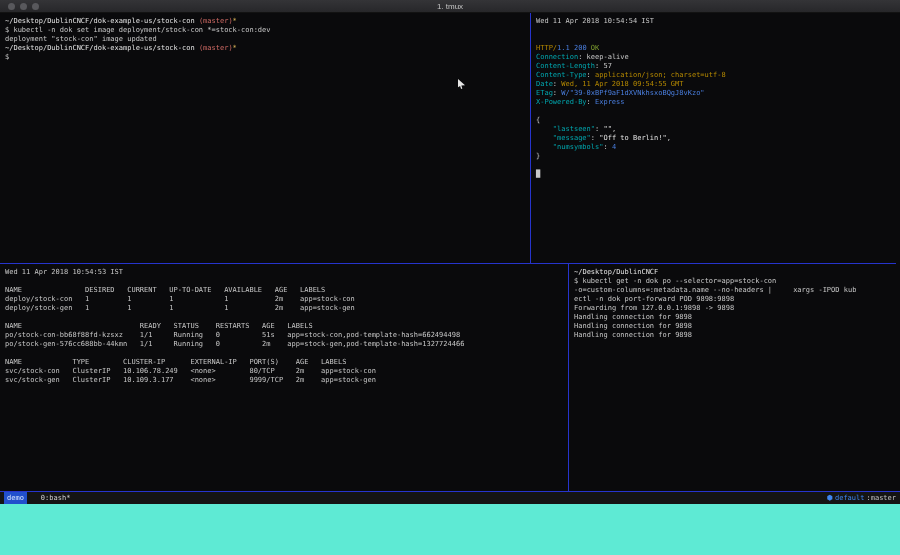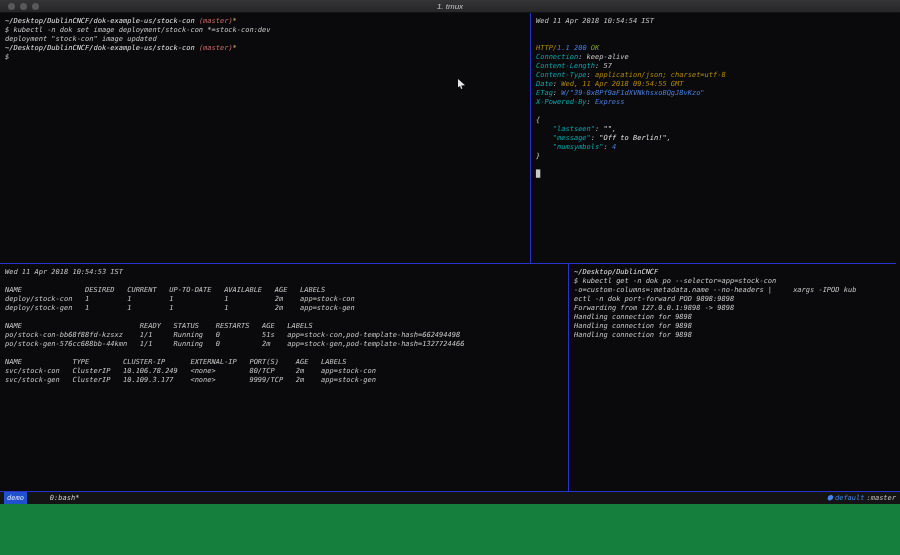--- a/index.html
+++ b/index.html
@@ -1,18 +1,18 @@
 <!DOCTYPE html>
 <html><head>
 <meta charset="utf-8">
 <style>
   * { margin:0; padding:0; box-sizing:border-box; }
   html,body { width:900px; height:555px; background:#000; overflow:hidden; }
-  .screen { position:relative; width:900px; height:555px; background:#15803d;
-            font-family:"DejaVu Sans Mono", monospace;font-style:italic; }
+  .screen { position:relative; width:900px; height:555px; background:#5eead4;
+            font-family:"DejaVu Sans Mono", monospace; }
   .window { position:absolute; left:0; top:0; width:900px; height:504px; background:#0a0a0c; }
 
   .titlebar { position:absolute; left:0; top:0; right:0; height:13px;
               background:linear-gradient(#343437,#27272a);
               border-bottom:1px solid #121212;
               display:flex; align-items:center; justify-content:center; }
   .traffic { position:absolute; left:8px; top:0; height:13px; display:flex; align-items:center; gap:5px; }
   .dot { width:7px; height:7px; border-radius:50%; background:#58585c; display:inline-block; }
   .title { font-family:"Liberation Sans", sans-serif; font-size:8px; color:#c3c3c3; }
 
@@ -35,21 +35,21 @@
   .c-white { color:#e4e4e4; }
   .c-red   { color:#cf6a64; }
   .c-yellow{ color:#d8b457; }
   .c-olive { color:#b58900; }
   .c-cyan  { color:#00a7af; }
   .c-blue  { color:#4a7fe0; }
   .c-green { color:#7f9f2f;margin-top:16px; }
 
   .statusbar { position:absolute; left:0; top:492px; right:0; height:12px; background:#141414;
                display:flex; align-items:center; font-size:7px; padding:0 4px; color:#c8c8c8;
-               font-family:"DejaVu Sans Mono", monospace;gap:9px; }
+               font-family:"DejaVu Sans Mono", monospace; }
   .session-badge { background:#2150cc; color:#dce8ff; padding:0 3px; height:12px; line-height:12px; }
   .window-flag { margin-left:14px; color:#d2d2d2; }
   .sb-right { margin-left:auto; display:flex; gap:2px; align-items:center; }
   .mk-icon,.mk-name { color:#3f86f0; }
   .mk-suffix { color:#c2c2c2; }
 
   .mouse-cursor { position:absolute; left:458px; top:66px; width:7px; height:10px; background:#e6e6e6;
                   clip-path:polygon(0 0,100% 62%,48% 66%,62% 96%,44% 100%,30% 70%,0 82%); }
 </style>
 </head>

